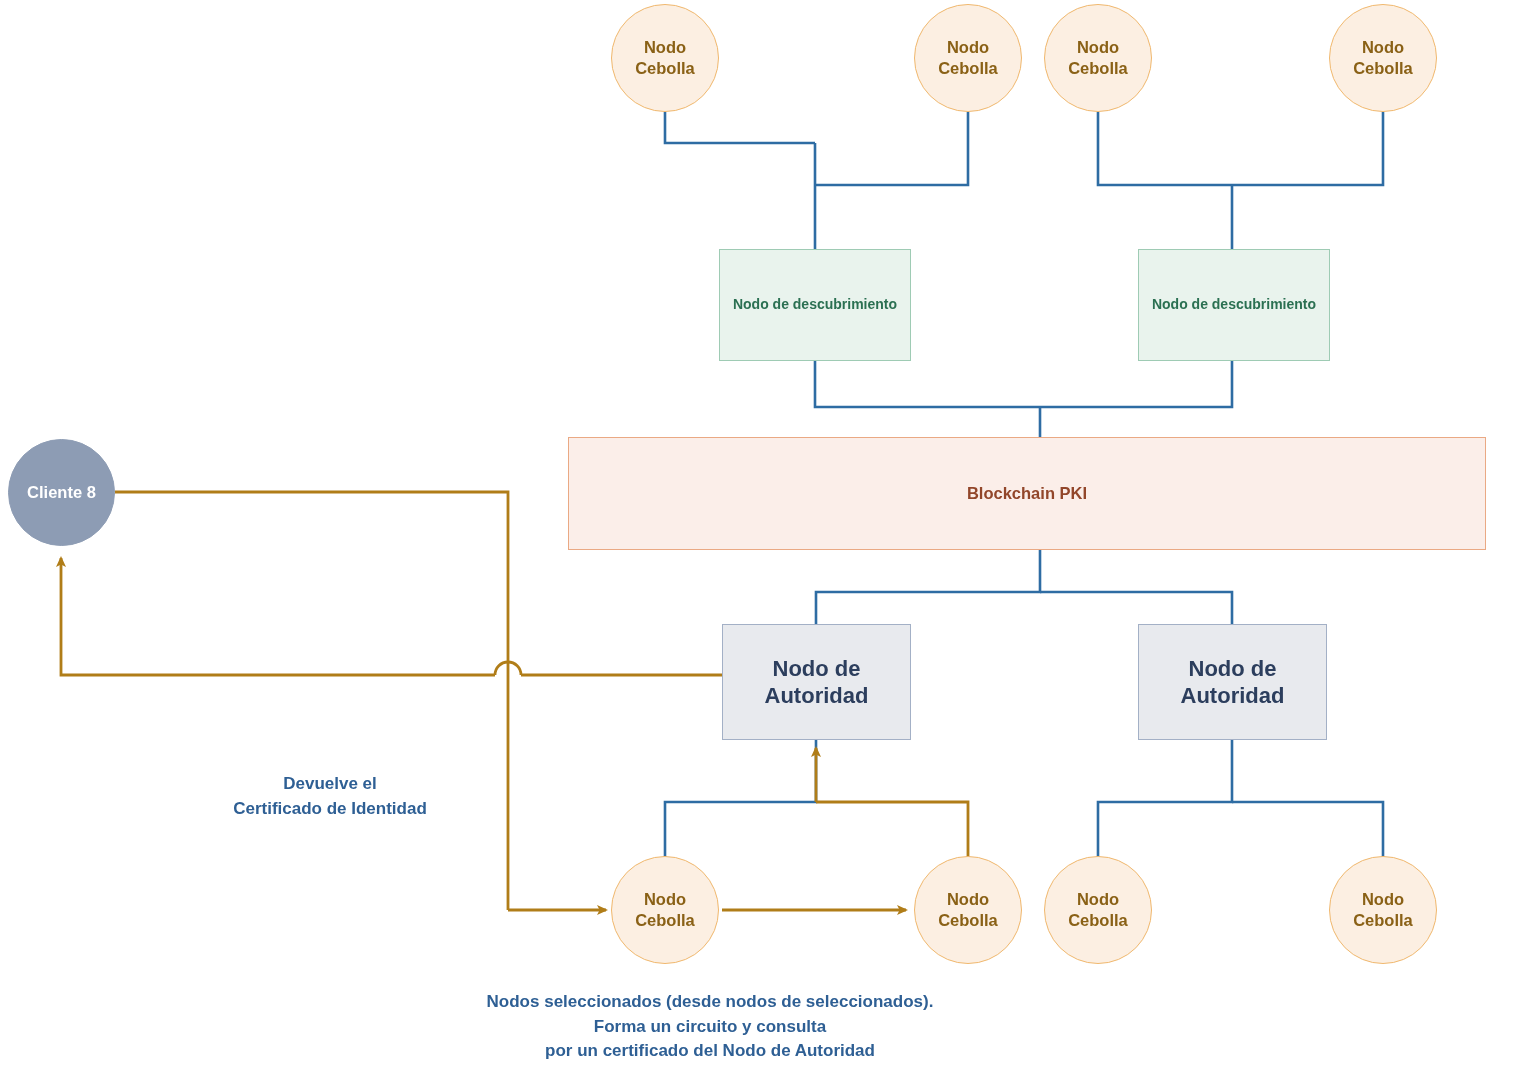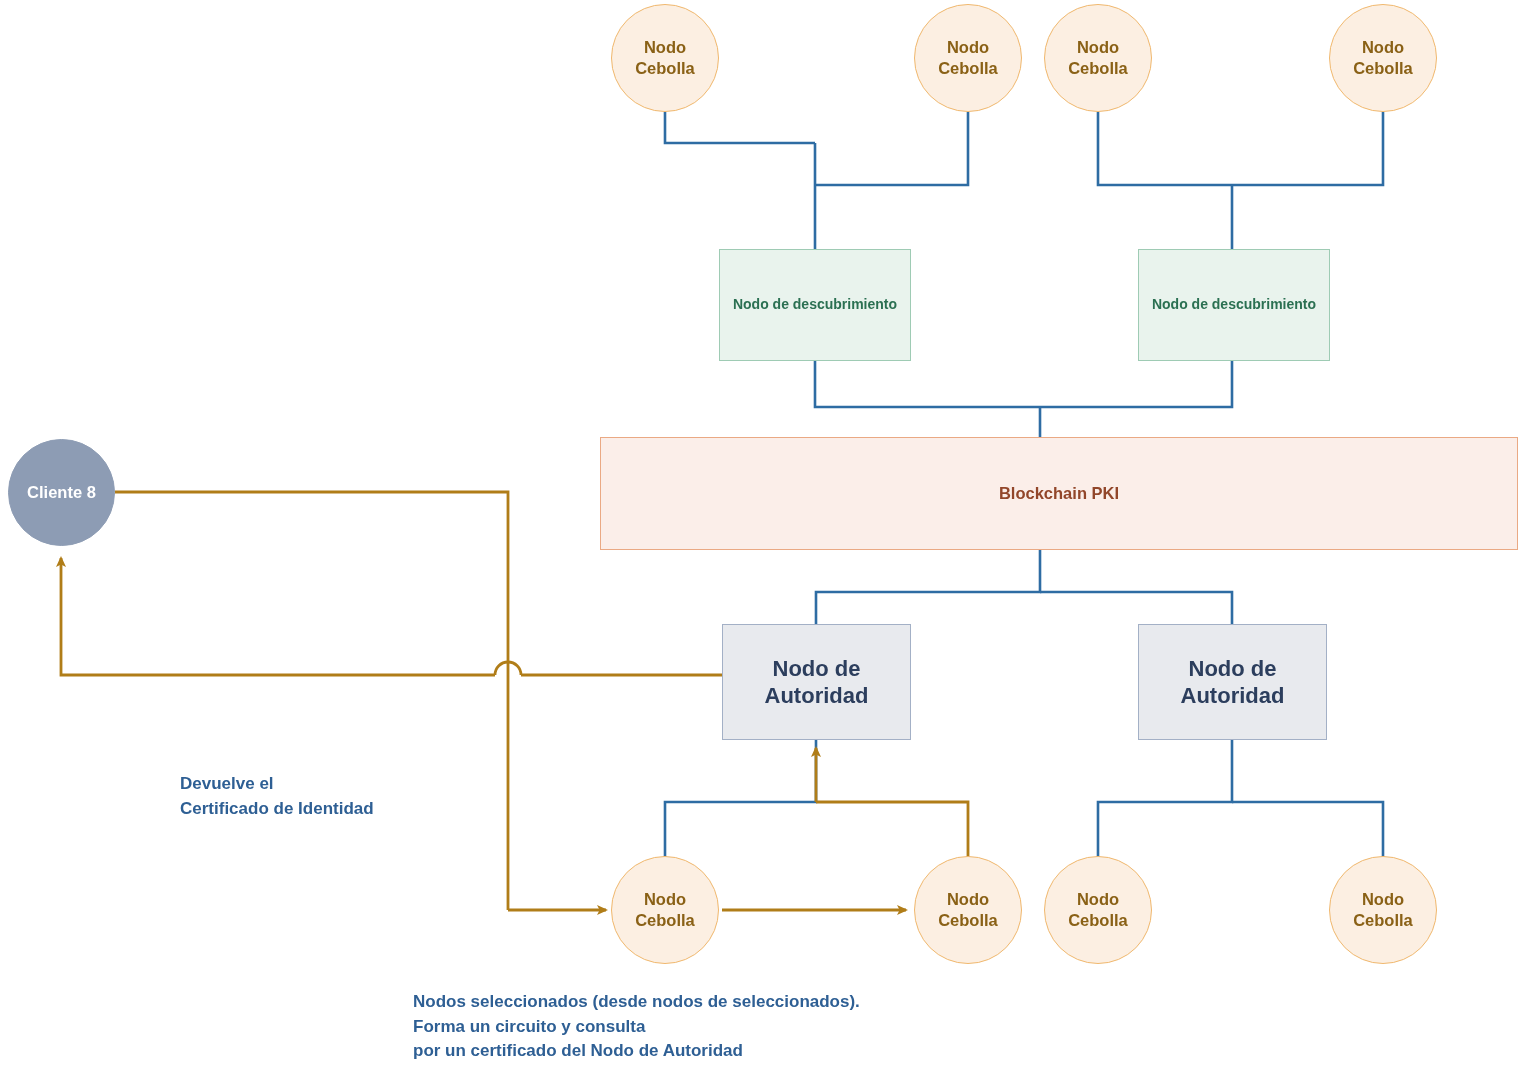--- a/index.html
+++ b/index.html
@@ -70,21 +70,21 @@
     color: #ffffff;
     font-weight: bold;
     font-size: 16.5px;
   }
   .caption {
     position: absolute;
     color: #2e5f94;
     font-weight: bold;
     font-size: 17px;
     line-height: 1.45;
-    text-align: left;
+    text-align: center;
     white-space: pre-line;
   }
 </style>
 </head>
 <body>
 
 <div id="stage">
 
   <svg id="wires" viewBox="0 0 1526 1072" width="1526" height="1072">
     <defs>
@@ -151,21 +151,21 @@
 
   <div class="node discovery" style="left:719px; top:249px; width:192px; height:112px;">
     <span>Nodo de
 descubrimiento</span>
   </div>
   <div class="node discovery" style="left:1138px; top:249px; width:192px; height:112px;">
     <span>Nodo de
 descubrimiento</span>
   </div>
 
-  <div class="node pki" style="left:568px; top:437px; width:918px; height:113px;margin-left:32px;">
+  <div class="node pki" style="left:568px; top:437px; width:918px; height:113px;">
     <span>Blockchain PKI</span>
   </div>
 
   <div class="node client" style="left:8px; top:439px; width:107px; height:107px;">
     <span>Cliente 8</span>
   </div>
 
   <div class="node authority" style="left:722px; top:624px; width:189px; height:116px;">
     <span>Nodo de
 Autoridad</span>

